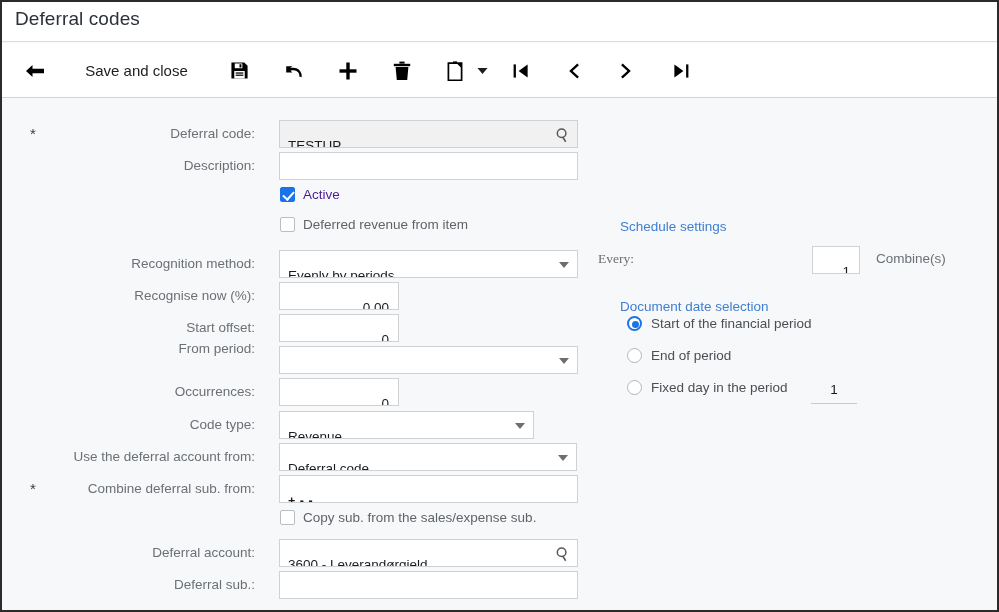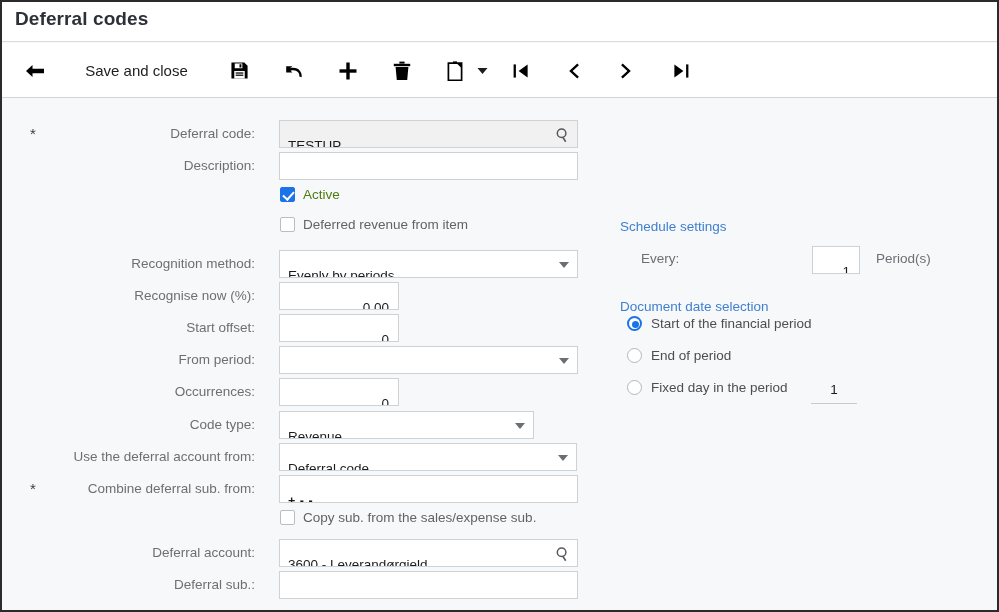--- a/index.html
+++ b/index.html
@@ -18,21 +18,21 @@
 
   
   .titlebar {
     position: absolute; left: 0; top: 0;
     width: 995px; height: 40px;
     background: #ffffff;
     border-bottom: 1px solid #dcdcdc;
   }
   .titlebar .title {
     position: absolute; left: 13px; top: 6px;
-    font-size: 19px; color: #2c3038; font-weight: 700;
+    font-size: 19px; color: #2c3038; font-weight: 400;
     letter-spacing: .1px;
   }
 
   
   .toolbar {
     position: absolute; left: 0; top: 41px;
     width: 995px; height: 55px;
     background: #ffffff;
     border-bottom: 1px solid #d4d4d4;
   }
@@ -112,21 +112,21 @@
   .chk.on::after {
     content: ""; position: absolute;
     left: 4px; top: 1px; width: 5px; height: 9px;
     border: solid #fff; border-width: 0 2px 2px 0;
     transform: rotate(42deg);
   }
   .chk-lbl {
     position: absolute; left: 23px; top: 0;
     font-size: 13.5px; color: #5f6469; white-space: nowrap; line-height: 20px;
   }
-  .chk-lbl.dark { color: #4d7c0f; }
+  .chk-lbl.dark { color: #4c1d95; }
 
   
   .rad-wrap { position: absolute; height: 20px; cursor: pointer; }
   .rad {
     position: absolute; left: 0; top: 2px;
     width: 15px; height: 15px; border-radius: 50%;
     border: 1.6px solid #b2b7bc; background: #fff;
   }
   .rad.on { border-color: #1a73e8; border-width: 2px; }
   .rad.on::after {
@@ -313,21 +313,21 @@
       <span>0,00</span>
     </div>
 
     <div class="row" style="left:28px; top:216px; width:225px;">
       <span class="lbl">Start offset:</span>
     </div>
     <div class="fld num" style="left:277px; top:216px; width:120px;">
       <span>0</span>
     </div>
 
-    <div class="row" style="left:28px; top:248px; width:225px;">
+    <div class="row" style="left:28px; top:237px; width:225px;">
       <span class="lbl">From period:</span>
     </div>
     <div class="fld" style="left:277px; top:248px; width:299px;">
       <span></span>
       <span class="caret"></span>
     </div>
 
     <div class="row" style="left:28px; top:280px; width:225px;">
       <span class="lbl">Occurrences:</span>
     </div>
@@ -379,25 +379,25 @@
 
     <div class="row" style="left:28px; top:473px; width:225px;">
       <span class="lbl">Deferral sub.:</span>
     </div>
     <div class="fld" style="left:277px; top:473px; width:299px;">
       <span></span>
     </div>
 
     <div class="sect" style="left:618px; top:121px;text-align:right;">Schedule settings</div>
 
-    <div class="plain" style="left:639px; top:153px;">Every:</div>
+    <div class="plain" style="left:596px; top:153px;font-family:Liberation Serif, serif;">Every:</div>
     <div class="fld num" style="left:810px; top:148px; width:48px;">
       <span>1</span>
     </div>
-    <div class="plain" style="left:874px; top:153px;">Period(s)</div>
+    <div class="plain" style="left:874px; top:153px;">Combine(s)</div>
 
     <div class="sect" style="left:618px; top:201px;">Document date selection</div>
 
     <div class="rad-wrap" style="left:625px; top:216px;">
       <span class="rad on"></span>
       <span class="rad-lbl">Start of the financial period</span>
     </div>
 
     <div class="rad-wrap" style="left:625px; top:248px;">
       <span class="rad"></span>

